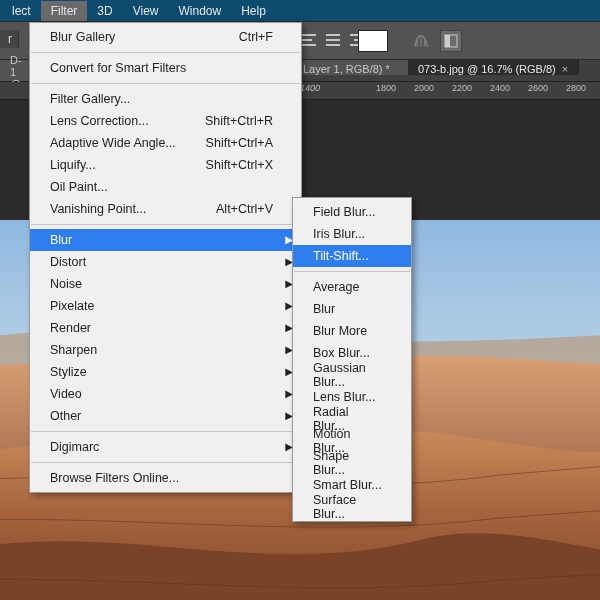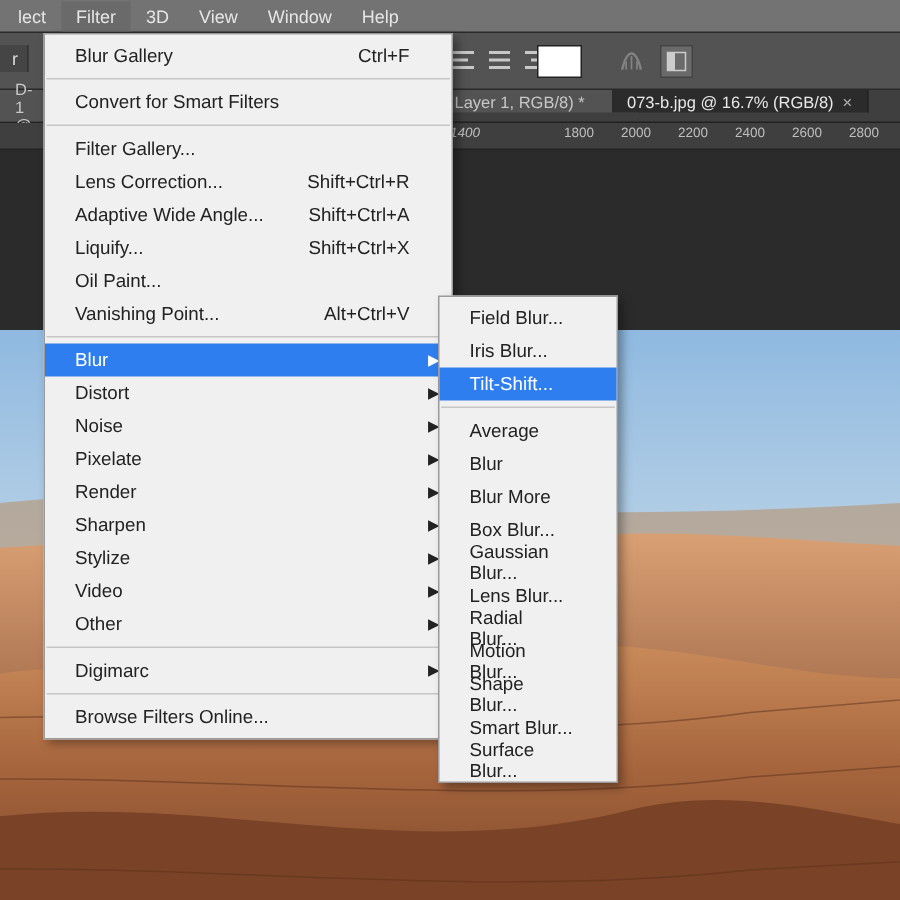--- a/index.html
+++ b/index.html
@@ -1,20 +1,20 @@
 <!DOCTYPE html>
 <html><head>
 <meta charset="utf-8">
 <style>
   * { margin: 0; padding: 0; box-sizing: border-box; font-family: "Segoe UI", Tahoma, sans-serif; }
   body { width: 600px; height: 600px; background: #535353; overflow: hidden; position: relative; }
 
   
   .menubar {
-    height: 22px; background: #737373; display: flex; align-items: center;
+    height: 22px; background: #0c4a6e; display: flex; align-items: center;
     color: #e6e6e6; font-size: 12px; padding: 0 2px;
     border-bottom: 1px solid #2a2a2a;
   }
   .menubar .mitem { padding: 3px 10px; cursor: default; }
   .menubar .mitem.open { background: #6a6a6a; }
 
   
   .optionsbar {
     height: 38px; background: #535353; display: flex; align-items: center;
     border-bottom: 1px solid #2a2a2a; position: relative;

